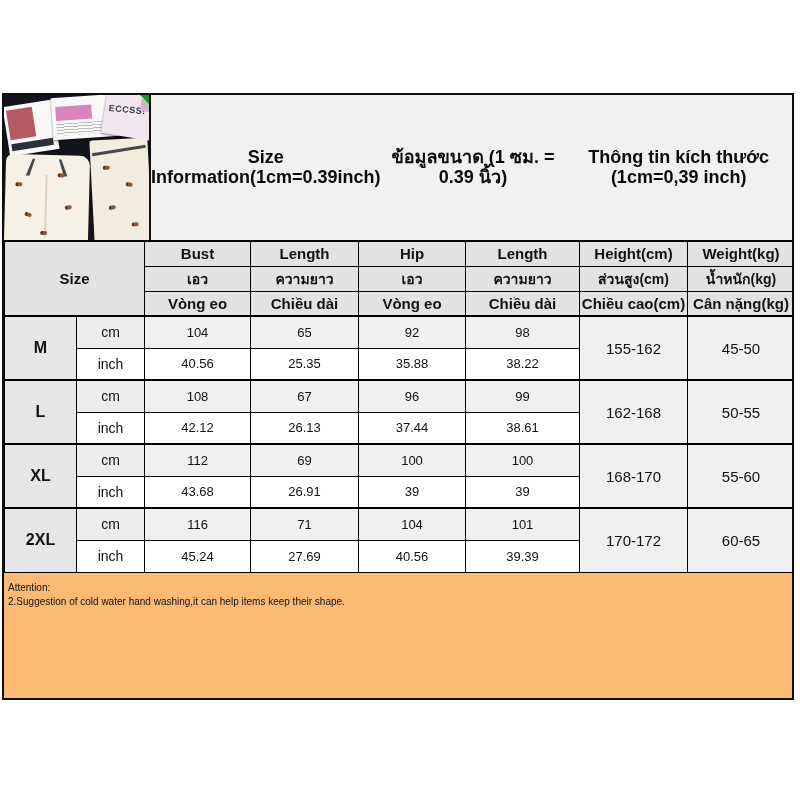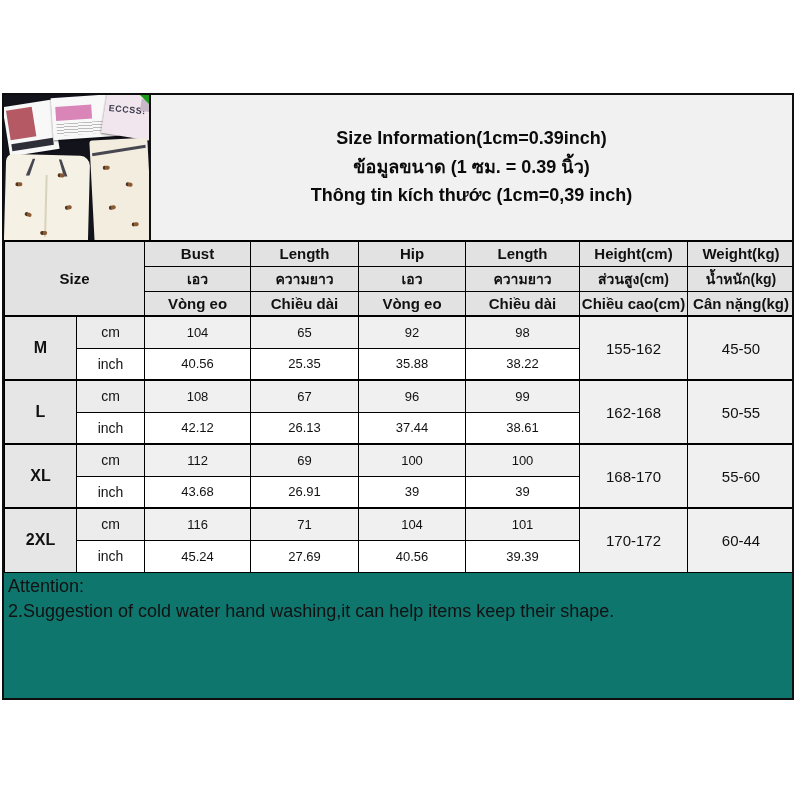--- a/index.html
+++ b/index.html
@@ -43,21 +43,21 @@
   .shorts{
     position:absolute;left:88px;top:44px;width:58px;height:104px;background:#f2eddf;
     transform:rotate(-3deg);border-radius:3px;
   }
   .shorts .band{position:absolute;left:2px;top:10px;width:54px;height:3px;background:#474752;transform:rotate(-6deg);}
   .dog{position:absolute;width:7px;height:4px;border-radius:2px;
     background:linear-gradient(90deg,#4f351d 35%,#8a5a32 35%);}
   .green-corner{position:absolute;top:0;right:0;width:0;height:0;
     border-top:9px solid #1a9c1a;border-left:9px solid transparent;z-index:5;}
   .title-area{
-    flex:1;background:#f1f1f1;display:flex;flex-direction:column;
+    flex:1;background:#f1f1f1;display:flex;flex-direction:row;
     justify-content:center;align-items:center;text-align:center;gap:9px;
   }
   .title-line{font-weight:bold;font-size:18px;line-height:1.1;color:#0b0b0b;}
   
   table.size-table{
     border-collapse:collapse;table-layout:fixed;width:100%;flex:0 0 auto;
     border-top:2px solid #000;
   }
   .size-table th,.size-table td{
     border:1px solid #000;text-align:center;vertical-align:middle;
@@ -72,21 +72,21 @@
   td.unit{font-weight:normal;font-size:14px;}
   td.unit-cm{background:#ececec;}
   td.unit-inch{background:#fff;}
   td.val{font-size:13px;font-weight:normal;}
   tr.cm-sub td.val{background:#f0f0f0;}
   tr.inch-sub td.val{background:#fff;}
   td.range{background:#f0f0f0;font-size:15px;}
   tr.group-start td, tr.group-start th{border-top-width:2px;}
   .size-table tr.hdr.vi-row th{border-bottom-width:2px;}
   
-  .attention{flex:1;background:#0f766e;padding:1px 4px 0 4px;font-size:18px;line-height:1.4;}
+  .attention{flex:1;background:#fdba74;padding:8px 4px 0 4px;font-size:10px;line-height:1.4;}
   .attention p{margin:0;}
 </style>
 </head>
 <body>
 
 <div class="sheet">
 
   <div class="top">
     <div class="photo">
       <div class="paper paper1">
@@ -219,21 +219,21 @@
       </tr>
 
       <tr class="datarow cm-sub group-start">
         <td class="size-name" rowspan="2">2XL</td>
         <td class="unit unit-cm">cm</td>
         <td class="val">116</td>
         <td class="val">71</td>
         <td class="val">104</td>
         <td class="val">101</td>
         <td class="range" rowspan="2">170-172</td>
-        <td class="range" rowspan="2">60-44</td>
+        <td class="range" rowspan="2">60-65</td>
       </tr>
       <tr class="datarow inch-sub">
         <td class="unit unit-inch">inch</td>
         <td class="val">45.24</td>
         <td class="val">27.69</td>
         <td class="val">40.56</td>
         <td class="val">39.39</td>
       </tr>
     </tbody>
   </table>

